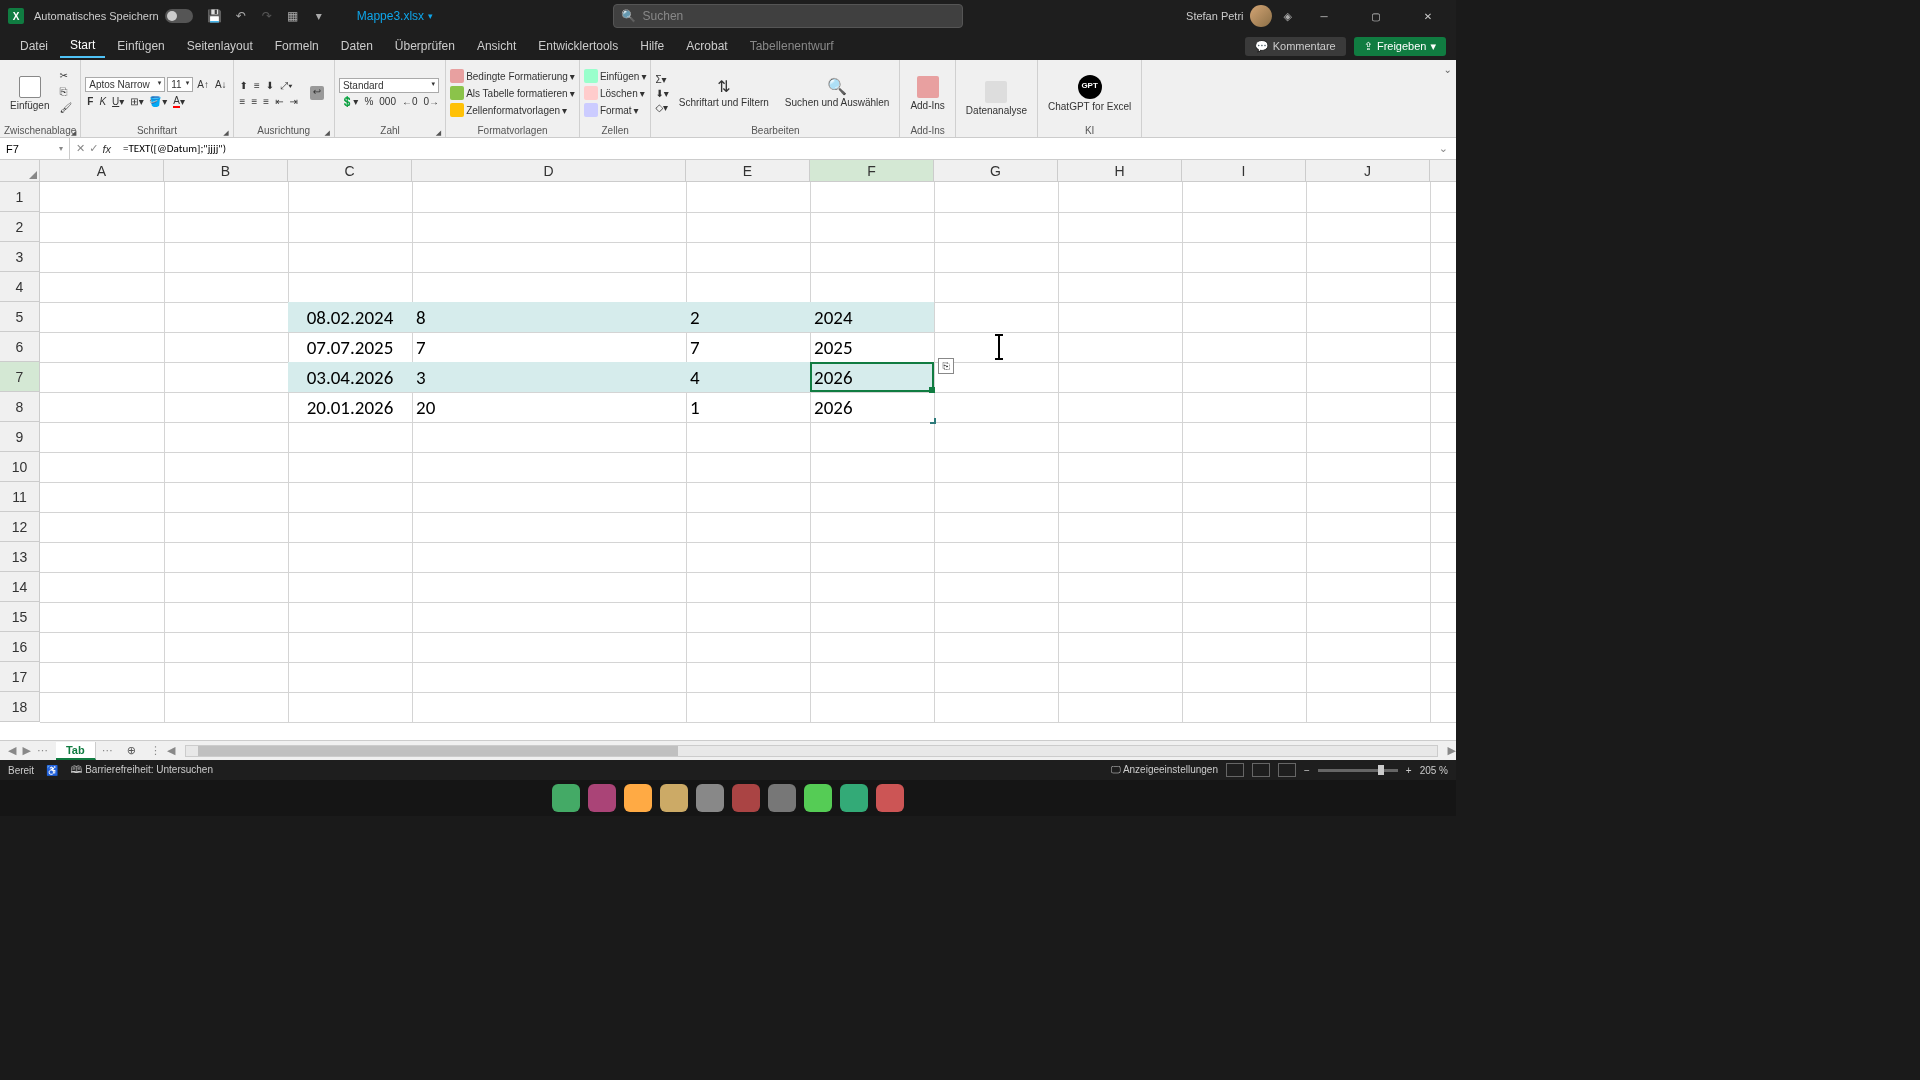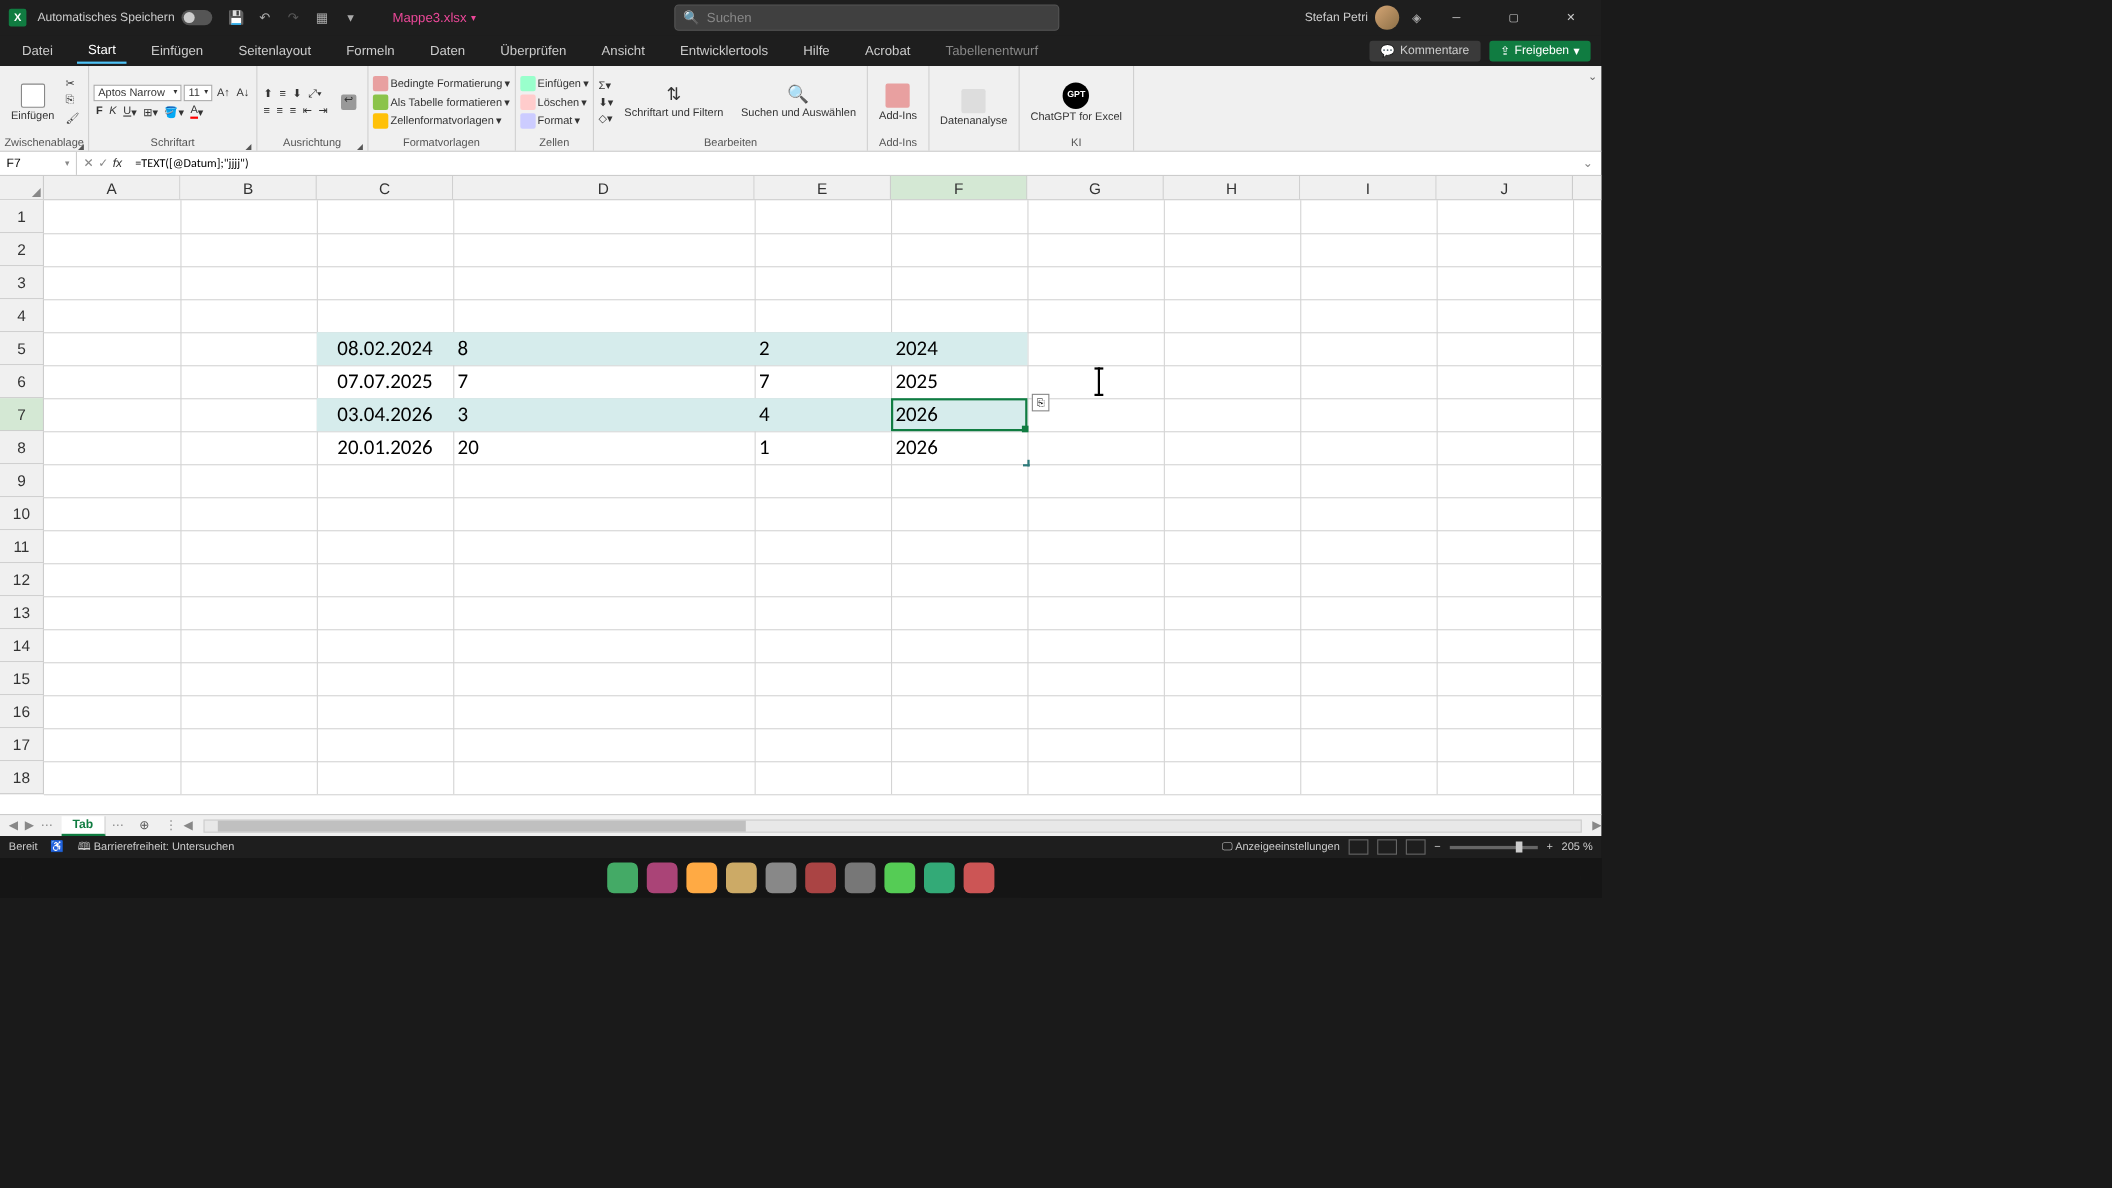--- a/index.html
+++ b/index.html
@@ -6,29 +6,29 @@
 body { background: #1a1a1a; overflow: hidden; width: 1456px; height: 816px; }
 
 
 .titlebar { height: 32px; background: #1e1e1e; display: flex; align-items: center; color: #ccc; font-size: 11px; padding: 0 8px; }
 .titlebar .excel-icon { width: 16px; height: 16px; background: #107c41; border-radius: 2px; display: flex; align-items: center; justify-content: center; color: #fff; font-weight: bold; font-size: 10px; margin-right: 10px; }
 .titlebar .autosave { display: flex; align-items: center; gap: 6px; margin-right: 14px; }
 .toggle { width: 28px; height: 14px; background: #555; border-radius: 7px; position: relative; }
 .toggle::after { content: ''; position: absolute; width: 10px; height: 10px; background: #ccc; border-radius: 50%; top: 2px; left: 2px; }
 .titlebar .qat { display: flex; gap: 10px; margin-right: 20px; align-items: center; }
 .titlebar .qat-btn { width: 16px; height: 16px; color: #aaa; display: flex; align-items: center; justify-content: center; font-size: 12px; }
-.titlebar .doc-name { color: #ec4899; font-size: 12px; margin-left: 10px; display: flex; align-items: center; gap: 4px; }
+.titlebar .doc-name { color: #0ea5e9; font-size: 12px; margin-left: 10px; display: flex; align-items: center; gap: 4px; }
 .titlebar .search { flex: 0 0 350px; margin-left: 180px; height: 24px; background: #404040; border: 1px solid #555; border-radius: 4px; display: flex; align-items: center; padding: 0 8px; color: #888; font-size: 12px; gap: 6px; }
 .titlebar .right { margin-left: auto; display: flex; align-items: center; gap: 12px; }
 .titlebar .user { display: flex; align-items: center; gap: 6px; }
 .avatar { width: 22px; height: 22px; border-radius: 50%; background: linear-gradient(135deg, #d4a574, #8b6f47); }
 .winbtn { width: 40px; height: 24px; display: flex; align-items: center; justify-content: center; color: #ccc; font-size: 10px; }
 
 
-.ribbon-tabs { height: 28px; background: #1e1e1e; display: flex; align-items: center; padding: 0 10px; gap: 12px; font-size: 12px; color: #ccc; }
+.ribbon-tabs { height: 28px; background: #1e1e1e; display: flex; align-items: center; padding: 0 10px; gap: 2px; font-size: 12px; color: #ccc; }
 .ribbon-tabs .tab { padding: 4px 10px; cursor: pointer; }
 .ribbon-tabs .tab.active { color: #fff; border-bottom: 2px solid #4fc3f7; }
 .ribbon-tabs .right-tabs { margin-left: auto; display: flex; gap: 8px; align-items: center; }
 .btn-comments { background: #3a3a3a; padding: 3px 10px; border-radius: 3px; font-size: 11px; display: flex; align-items: center; gap: 4px; }
 .btn-share { background: #107c41; color: #fff; padding: 3px 10px; border-radius: 3px; font-size: 11px; display: flex; align-items: center; gap: 4px; }
 
 
 .ribbon { height: 78px; background: #f0f0f0; border-bottom: 1px solid #ccc; display: flex; align-items: stretch; font-size: 10px; color: #333; }
 .ribbon-group { border-right: 1px solid #d0d0d0; display: flex; flex-direction: column; padding: 2px 4px 0 4px; }
 .ribbon-group-content { flex: 1; display: flex; align-items: center; gap: 4px; }
@@ -229,20 +229,38 @@
         <span class="rb-smbtn">⇥</span>
       </div>
     </div>
     <div class="rb-bigbtn">
           <span class="rb-icon">↩</span>
         </div>
     </div>
     <div class="ribbon-group-label"><span>Ausrichtung</span><span class="launcher">◢</span></div>
   </div>
 
+  <div class="ribbon-group">
+    <div class="ribbon-group-content">
+        <div class="rb-stack">
+      <div class="num-fmt">
+            <span>Standard</span>
+            <span style="font-size:7px">▾</span>
+          </div>
+      <div class="rb-row">
+        <span class="rb-smbtn">💲▾</span>
+        <span class="rb-smbtn">%</span>
+        <span class="rb-smbtn">000</span>
+        <span class="rb-smbtn">←0</span>
+        <span class="rb-smbtn">0→</span>
+      </div>
+    </div>
+      </div>
+    <div class="ribbon-group-label"><span>Zahl</span><span class="launcher">◢</span></div>
+  </div>
 
   <div class="ribbon-group">
     <div class="ribbon-group-content">
         <div class="rb-stack" style="gap:3px">
       <div class="rb-row"><span class="rb-icon" style="background:#e8a0a0"></span><span>Bedingte Formatierung</span>▾</div>
       <div class="rb-row"><span class="rb-icon" style="background:#8bc34a"></span><span>Als Tabelle formatieren</span>▾</div>
       <div class="rb-row"><span class="rb-icon" style="background:#ffc107"></span><span>Zellenformatvorlagen</span>▾</div>
     </div>
       </div>
     <div class="ribbon-group-label">Formatvorlagen</div>

